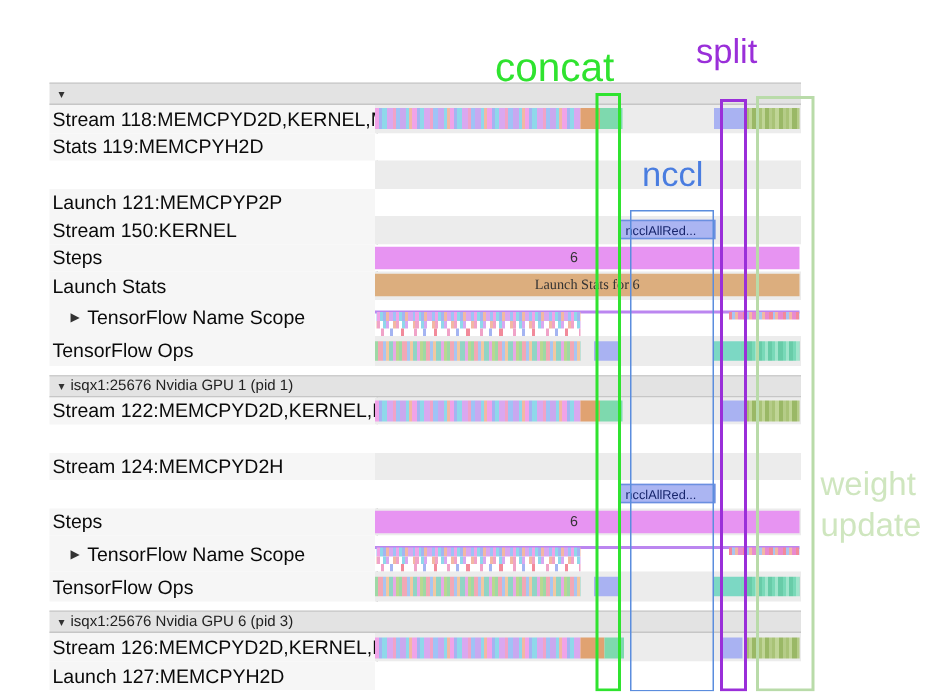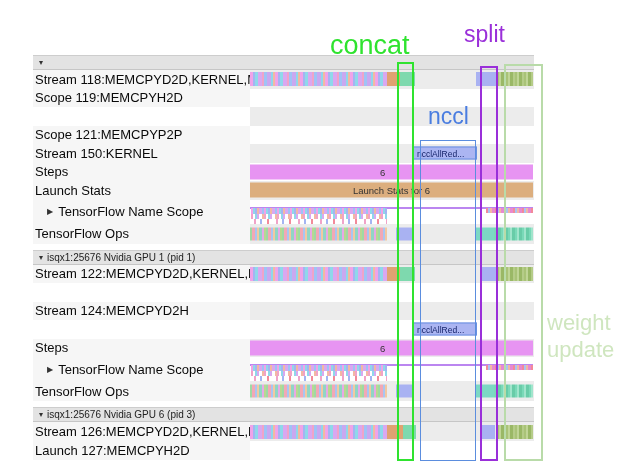--- a/index.html
+++ b/index.html
@@ -37,21 +37,21 @@
   .stripes-olive { background:repeating-linear-gradient(90deg,
       #a9c377 0 2px,#c0d596 2px 4px,#9ab866 4px 7px,#b5cc88 7px 9px); }
   .bar-steps {
     position:absolute; left:0; width:283px; top:50%; transform:translateY(-50%); height:15px;
     background:#e794f2;
   }
   .bar-steps .num { position:absolute; left:130px; top:2px; font-size:9.5px; color:#333; }
   .bar-launch {
     position:absolute; left:0; width:283px; top:50%; transform:translateY(-50%); height:15px;
     background:#dcae7e; display:flex; align-items:center; justify-content:center;
-    font-size:9.5px; color:#333;
+    font-size:9.5px; color:#333;font-family:Liberation Serif, serif;
   }
   .bar-nccl {
     position:absolute; left:163px; width:64px; top:50%; transform:translateY(-50%); height:13px;
     background:#abb5f2; border:1px solid #6b8fe0; box-sizing:border-box;
     font-size:8.5px; color:#16246b; padding:1px 0 0 3px; white-space:nowrap; overflow:hidden;
   }
   .tfns-line { position:absolute; left:0; width:283px; top:7px; height:2px; background:#bb86f0; }
   .tfns-ragged { position:absolute; left:1px; width:136px; top:8px; }
   .tfns-ragged .r1 { height:6px; background:repeating-linear-gradient(90deg,
       #f0a3e8 0 2px,#8fd8ea 2px 4px,#a4b4f2 4px 6px,#f2b8a3 6px 8px,#d9a8f0 8px 11px,#9fc3f5 11px 13px); }
@@ -99,32 +99,32 @@
           <div class="seg stripes-main" style="left:0;width:137px"></div>
           <div class="seg seg-orange" style="left:137px;width:13px"></div>
           <div class="seg seg-teal" style="left:150px;width:15px"></div>
           <div class="seg seg-peri" style="left:226px;width:21px"></div>
           <div class="seg stripes-olive" style="left:247px;width:36px"></div>
         </div>
       </div>
 
       <div class="row" style="height:18.5px">
         <div class="lbl">
-            <span>Scope 119:MEMCPYH2D</span>
+            <span>Stats 119:MEMCPYH2D</span>
           </div>
         <div class="trk"></div>
       </div>
 
       <div class="row" style="height:18.5px">
         <div class="trk alt"></div>
       </div>
 
       <div class="row" style="height:18.5px">
         <div class="lbl">
-            <span>Scope 121:MEMCPYP2P</span>
+            <span>Launch 121:MEMCPYP2P</span>
           </div>
         <div class="trk"></div>
       </div>
 
       <div class="row" style="height:18.5px">
         <div class="lbl">
             <span>Stream 150:KERNEL</span>
           </div>
         <div class="trk alt">
           <div class="bar-nccl">ncclAllRed...</div>

